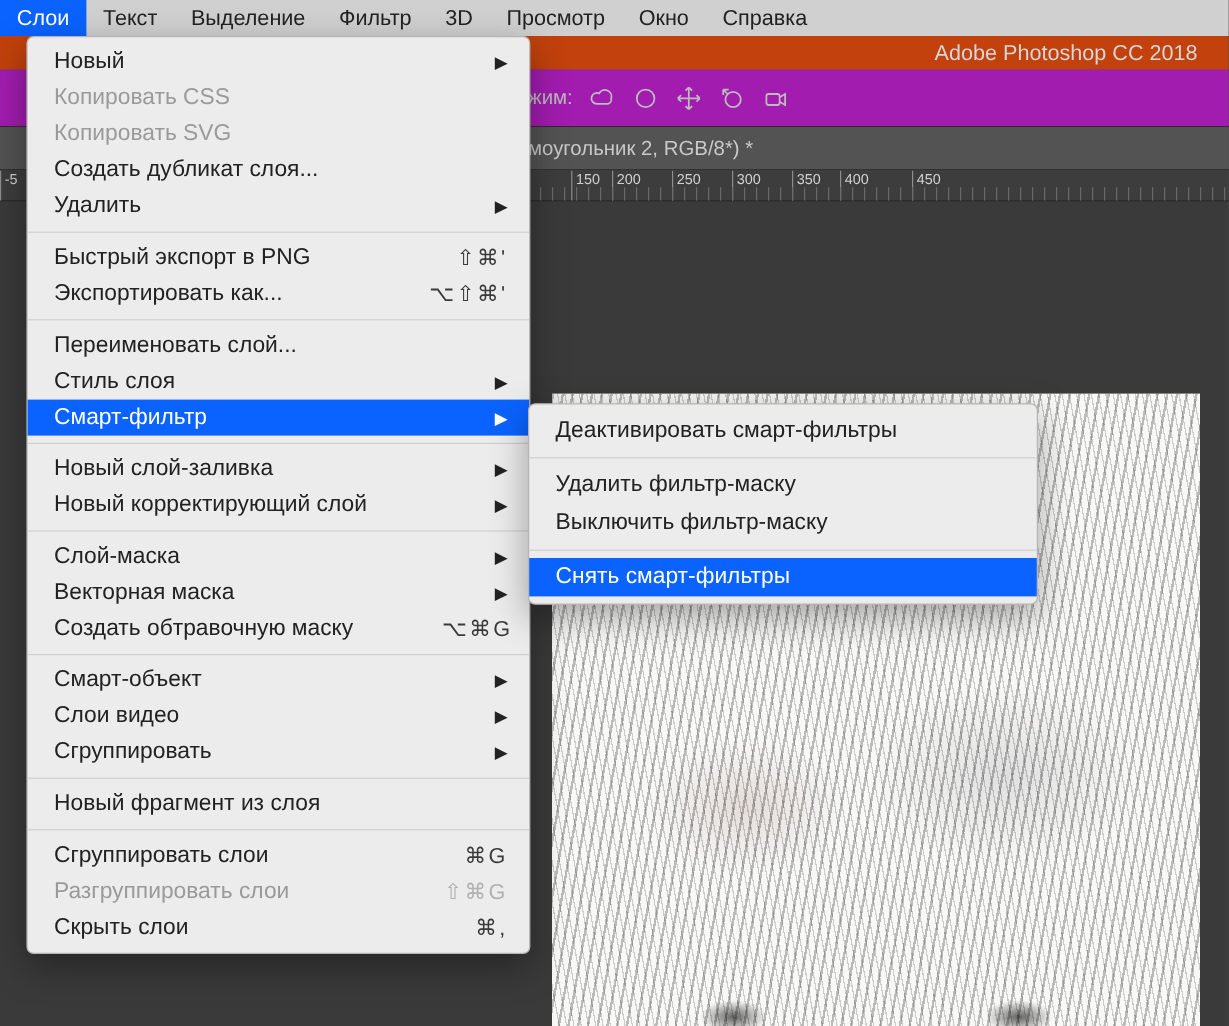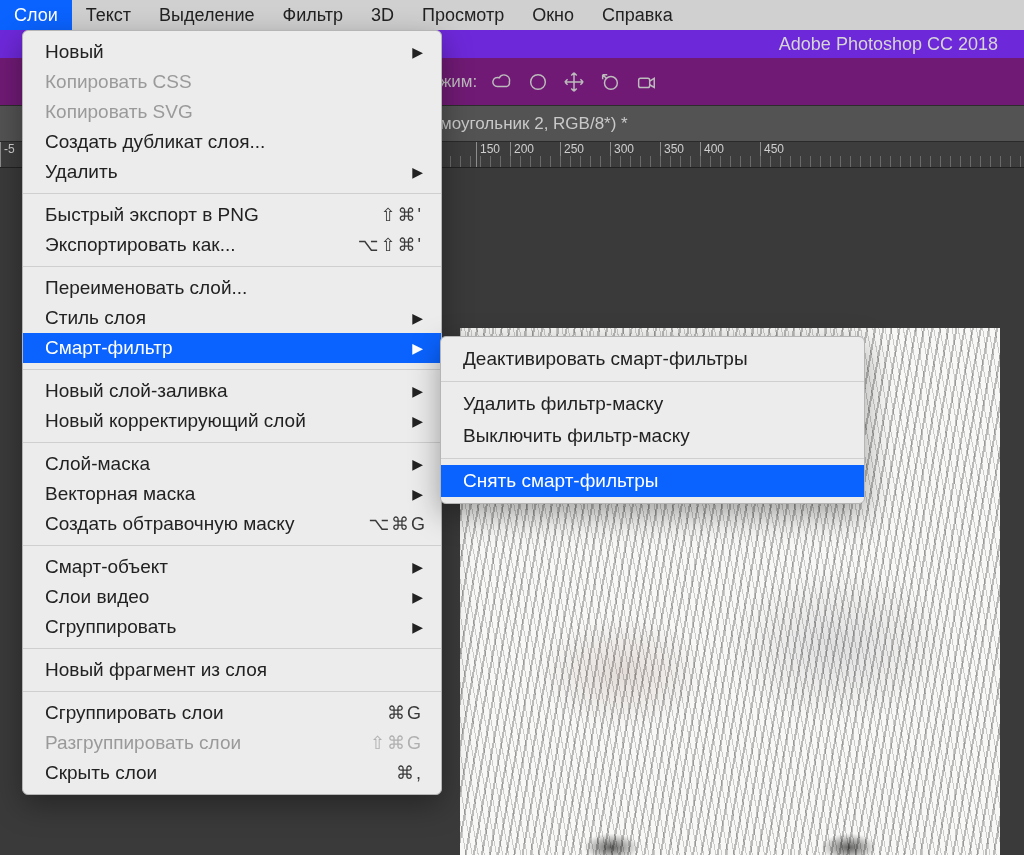--- a/index.html
+++ b/index.html
@@ -4,25 +4,25 @@
 <style>
   * { box-sizing: border-box; margin: 0; padding: 0; font-family: -apple-system, "Helvetica Neue", Arial, sans-serif; }
   body { width: 1024px; height: 855px; overflow: hidden; background: #535353; position: relative; }
 
   
   .menubar { height: 30px; background: #d0d0d0; display: flex; align-items: stretch; font-size: 18px; color: #222; }
   .menubar .menu-item { padding: 0 14px; display: flex; align-items: center; cursor: default; }
   .menubar .menu-item.active { background: #0a63ff; color: #fff; }
 
   
-  .titlebar { height: 28px; background: #6d28d9; color: #d6d6d6; display: flex; align-items: center; justify-content: flex-end; padding: 0 16px; font-size: 18px; }
+  .titlebar { height: 28px; background: #c2410c; color: #d6d6d6; display: flex; align-items: center; justify-content: flex-end; padding: 0 16px; font-size: 18px; }
   .titlebar span { margin-right: 10px; }
 
   
-  .toolbar { height: 48px; background: #701a75; border-bottom: 1px solid #2d2d2d; display: flex; align-items: center; padding-left: 440px; color: #bcbcbc; font-size: 17px; gap: 14px; }
+  .toolbar { height: 48px; background: #a21caf; border-bottom: 1px solid #2d2d2d; display: flex; align-items: center; padding-left: 440px; color: #bcbcbc; font-size: 17px; gap: 14px; }
   .toolbar .ico { width: 22px; height: 22px; display: inline-flex; align-items: center; justify-content: center; color: #bcbcbc; }
   .toolbar svg { stroke: #bcbcbc; fill: none; stroke-width: 1.6; }
 
   
   .tabbar { height: 36px; background: #535353; border-bottom: 1px solid #2a2a2a; display: flex; align-items: center; padding-left: 440px; color: #c9c9c9; font-size: 17px; }
 
   
   .ruler { height: 26px; background: #3d3d3d; border-bottom: 1px solid #222; position: relative; color: #cfcfcf; font-size: 12px; overflow: hidden; }
   .ruler .tick { position: absolute; top: 0; height: 26px; border-left: 1px solid #8d8d8d; }
   .ruler .tick.minor { top: 14px; height: 12px; border-left: 1px solid #6a6a6a; }

